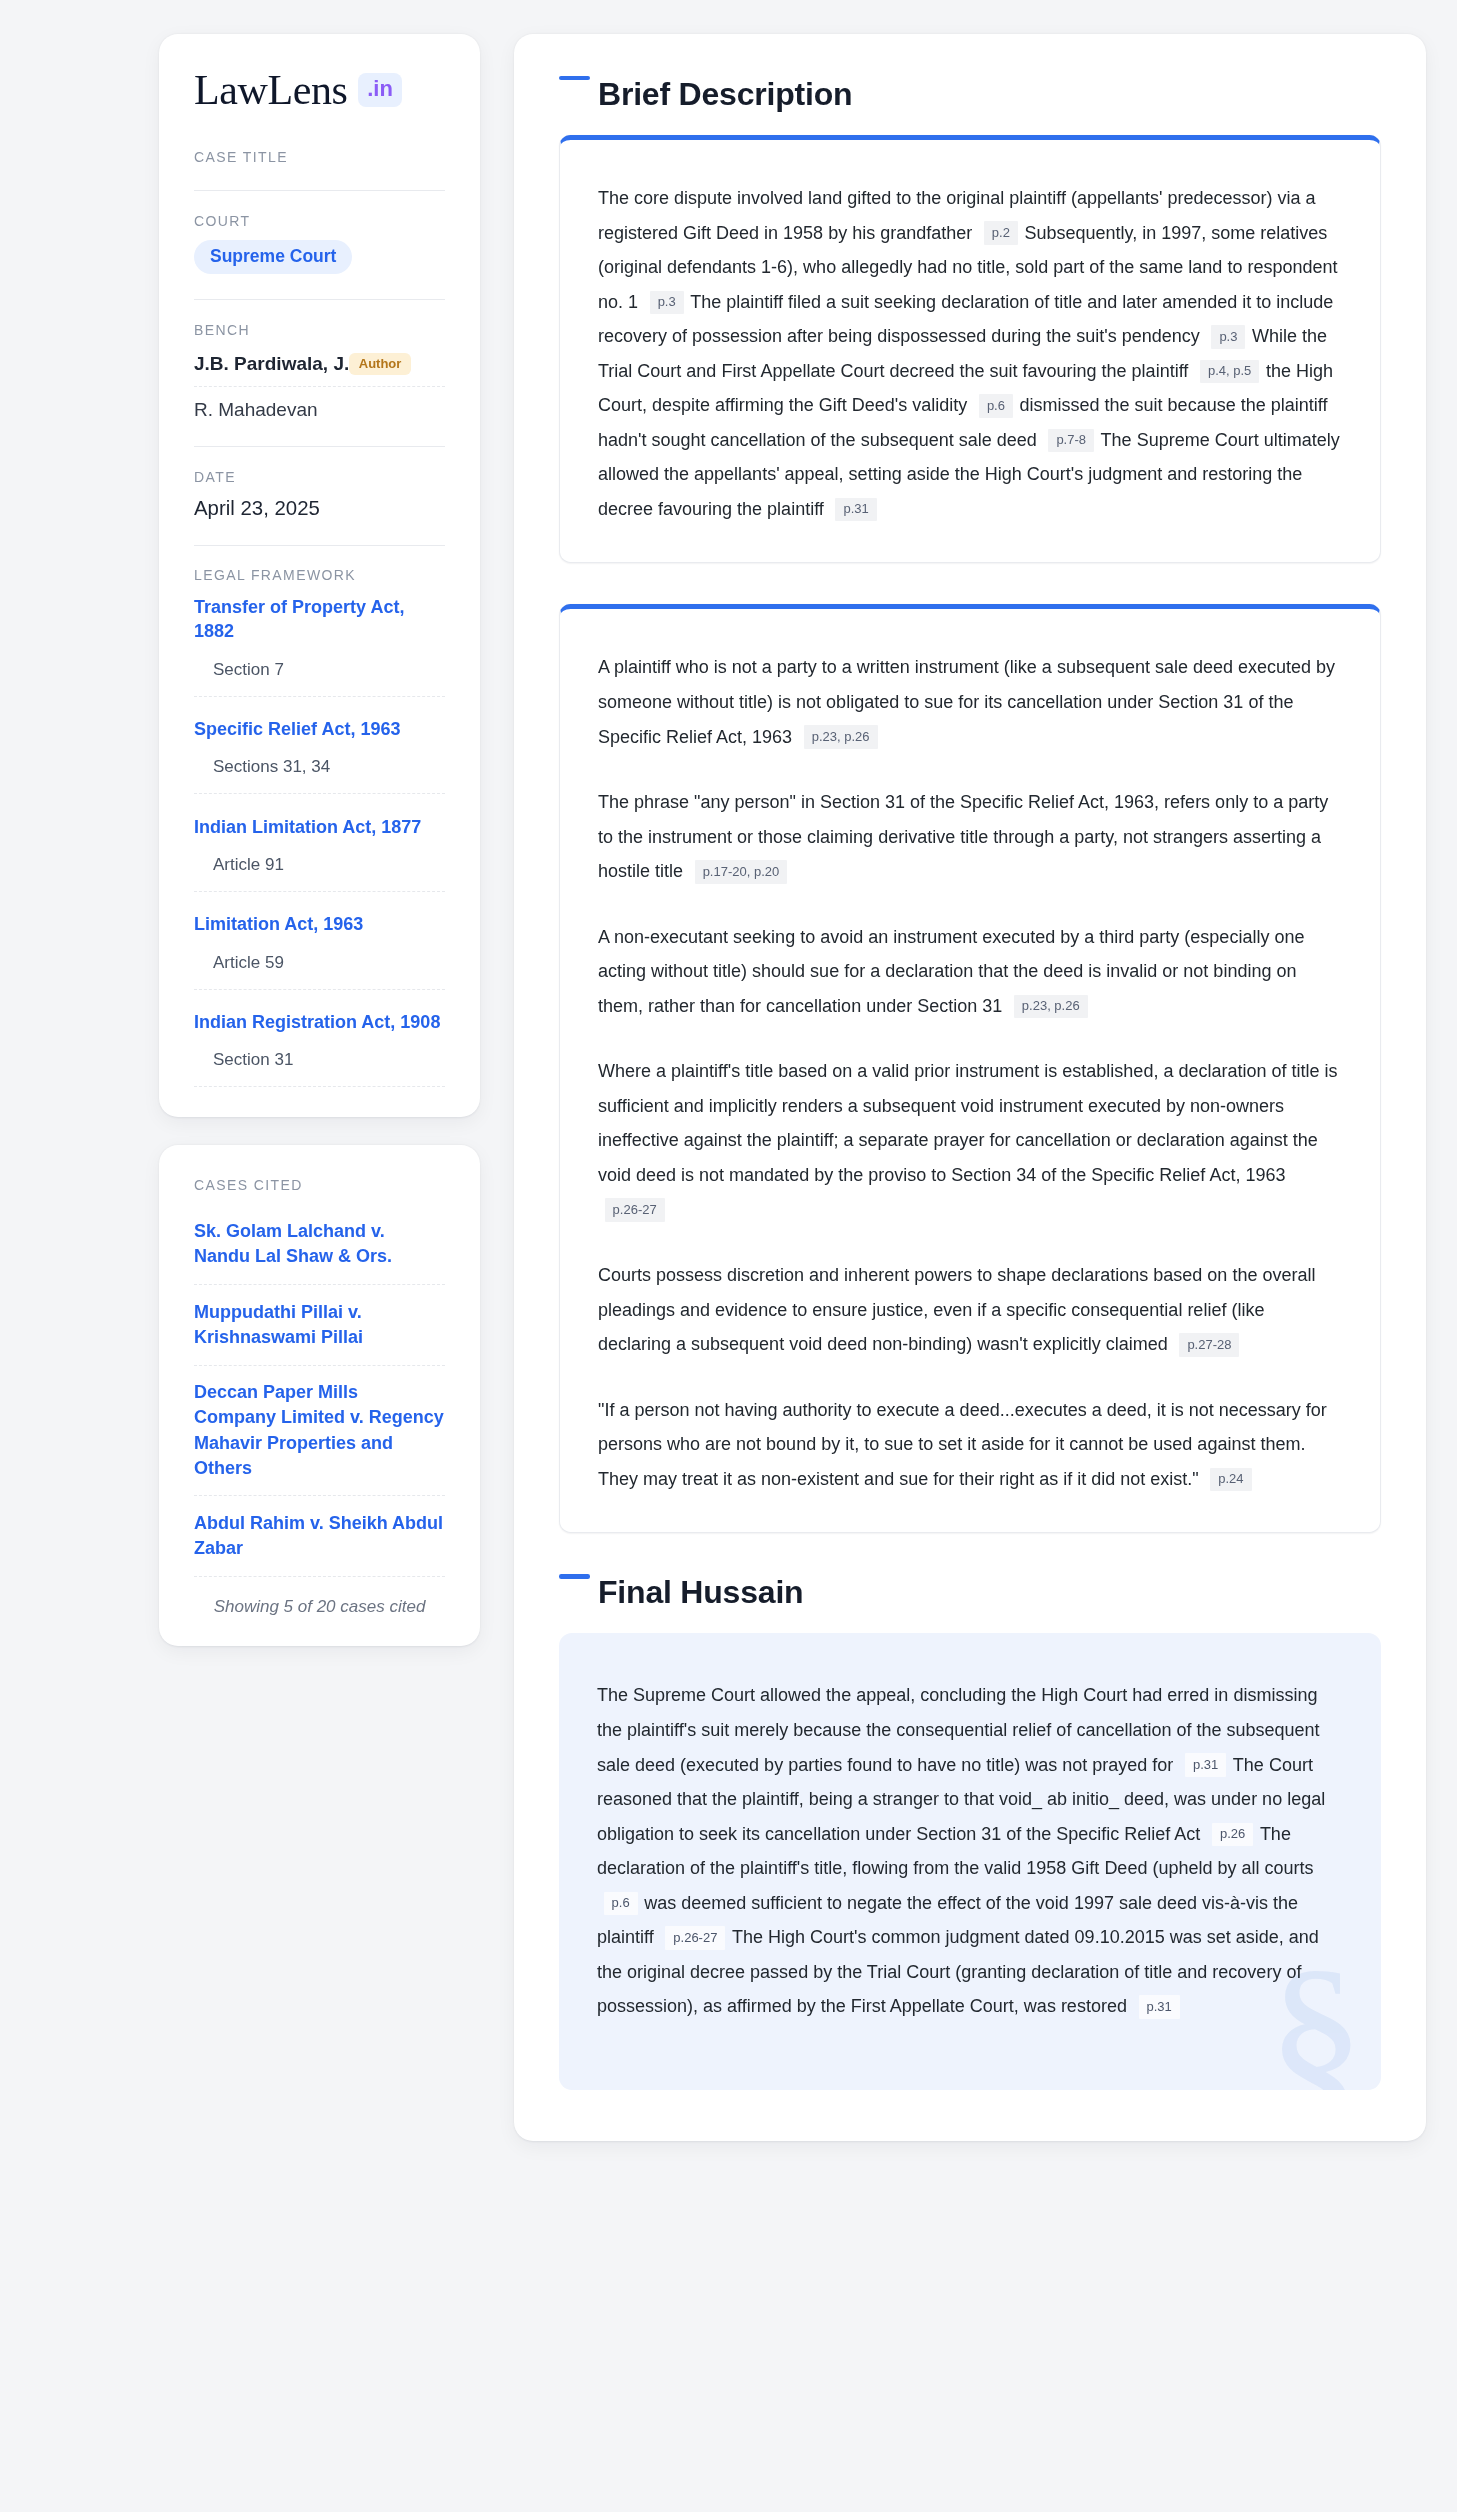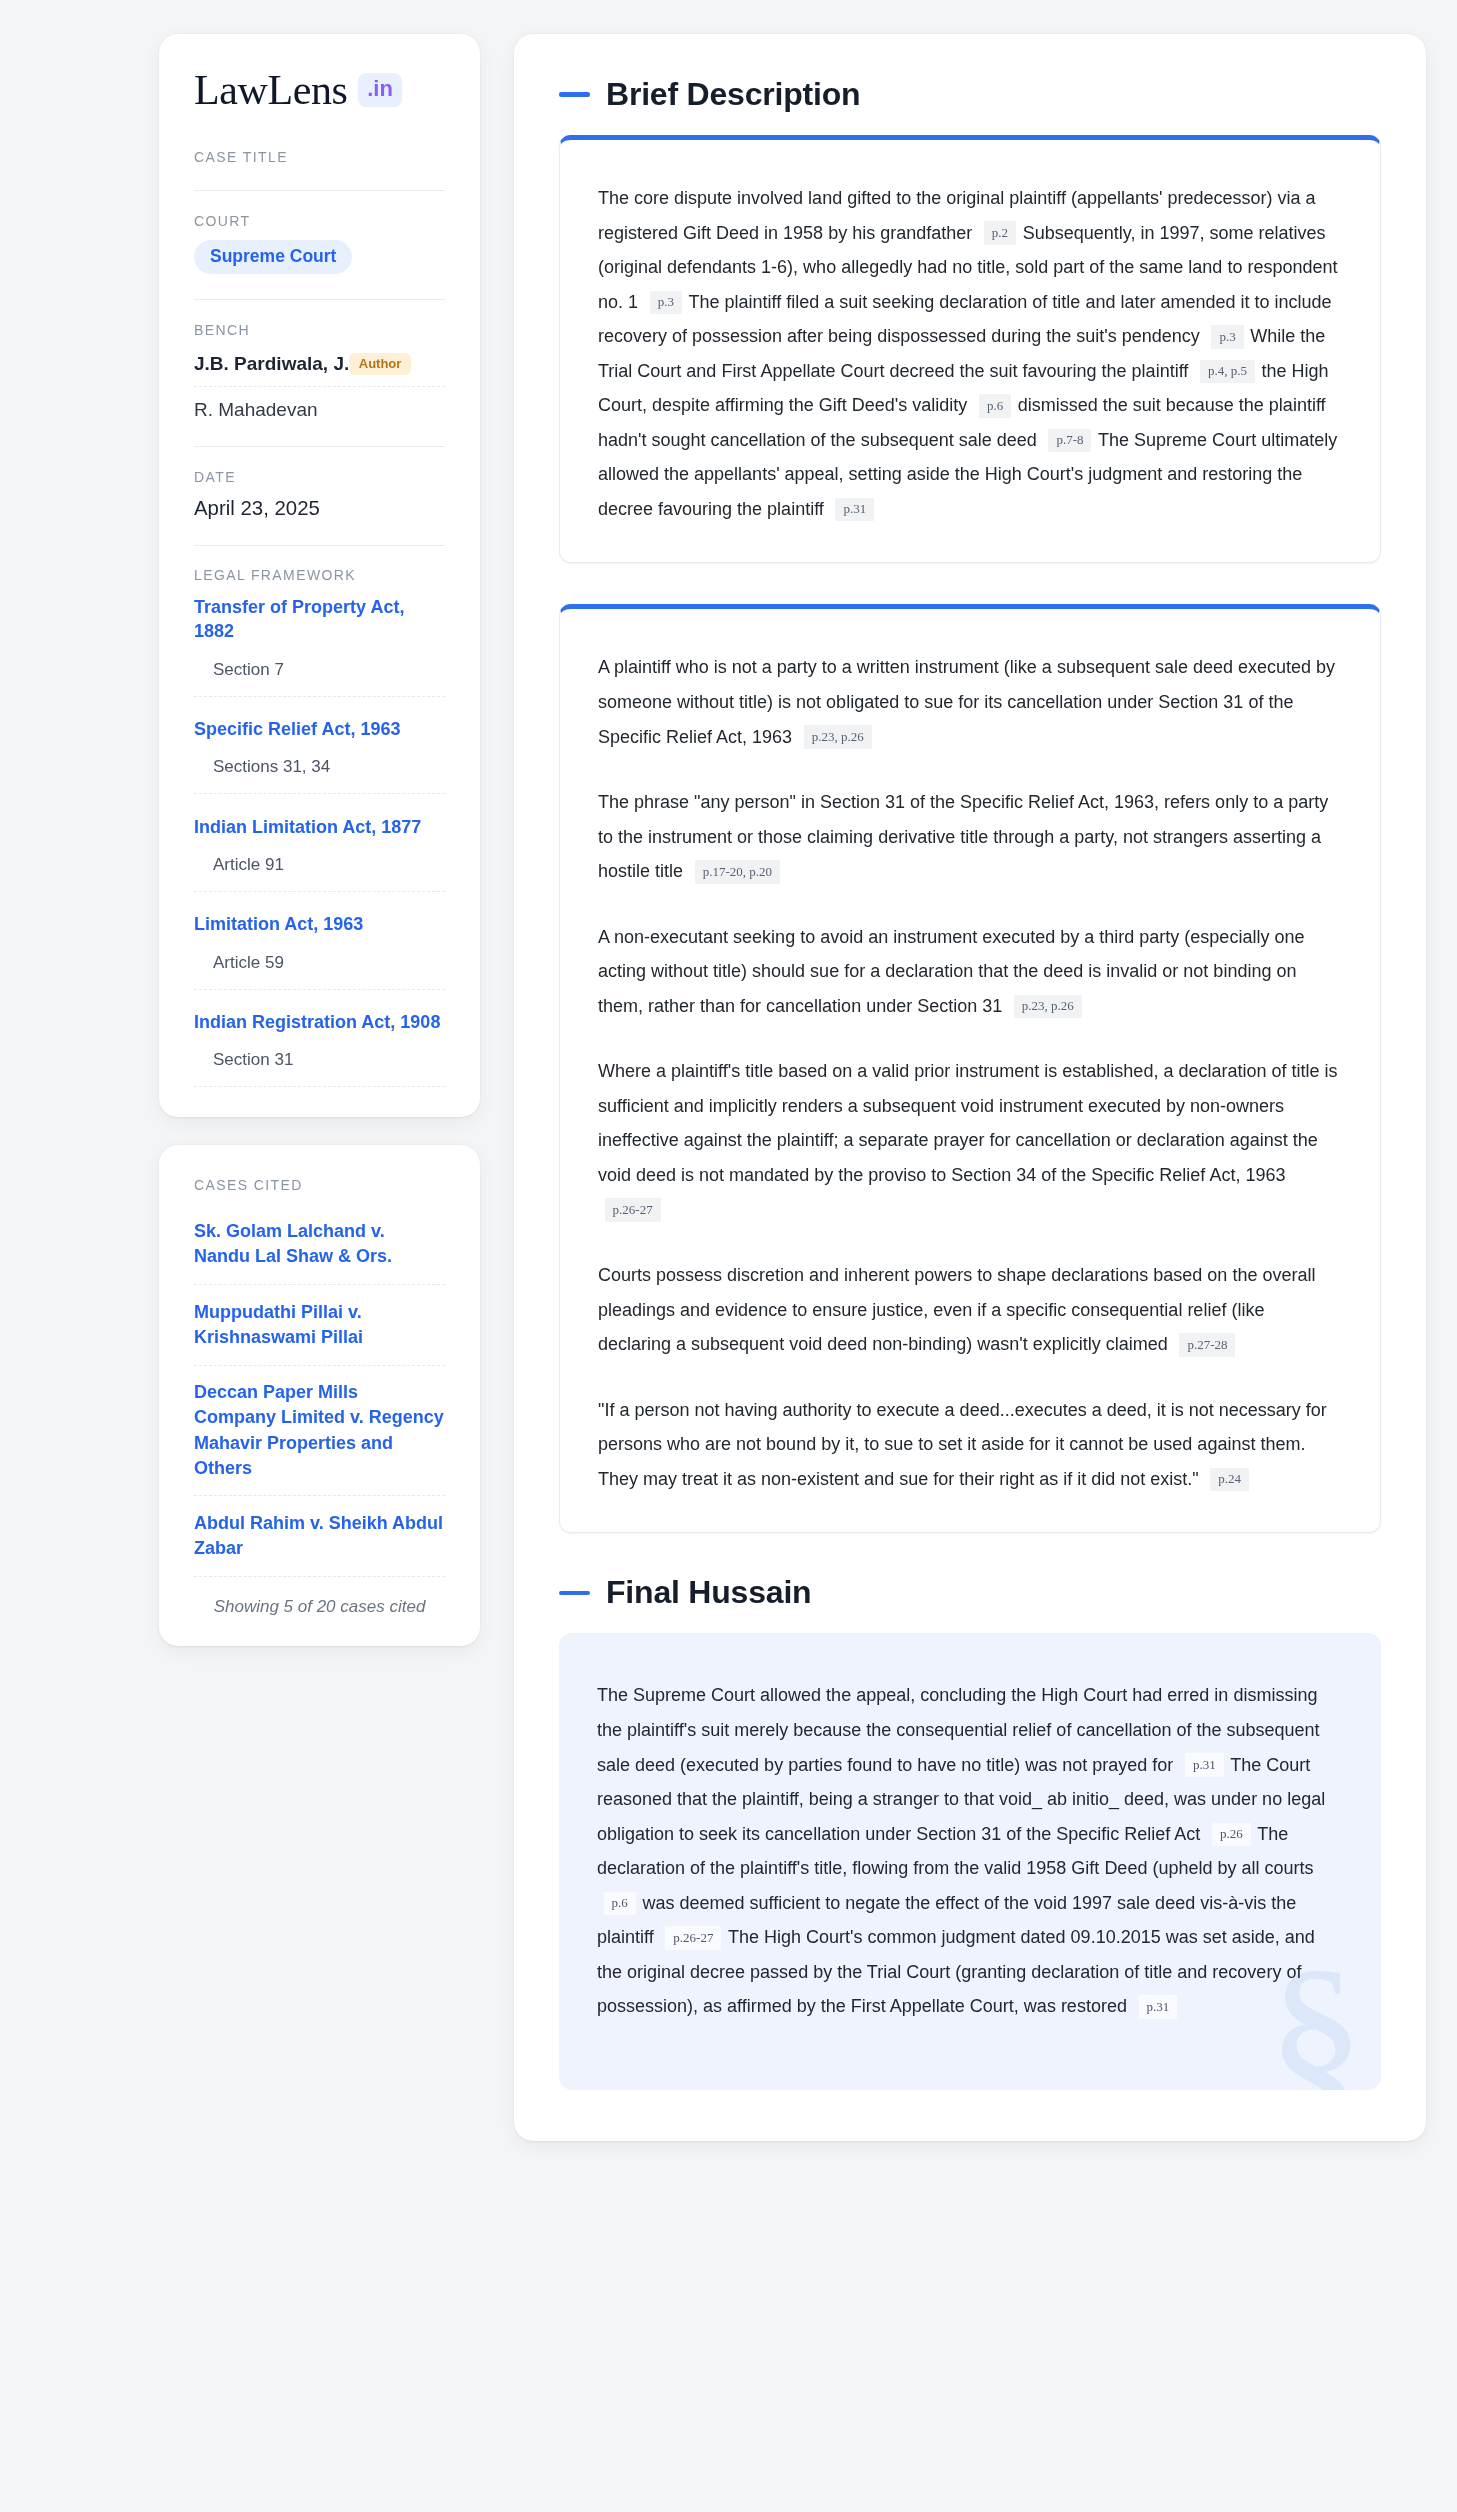--- a/index.html
+++ b/index.html
@@ -159,22 +159,22 @@
     border-radius: 19px;
     box-shadow: 0 0.7px 2.2px rgba(16,24,40,.07), 0 5.8px 19px rgba(16,24,40,.05);
     padding: 42px 45px 51px 45px;
     display: flex;
     flex-direction: column;
     gap: 41px;
   }
 
   .section-heading {
     display: flex;
-    align-items: center;
-    gap: 16px;
+    align-items: flex-start;
+    gap: 8px;
     margin-bottom: 22px;
   }
   .heading-dash {
     width: 31px;
     height: 4.4px;
     background: #2f6fed;
     border-radius: 2.2px;
     flex: 0 0 31px;
   }
   .heading-text {
@@ -229,21 +229,20 @@
     display: inline-block;
     background: #f1f2f4;
     color: #586174;
     font-size: 13px;
     padding: 3.6px 8px;
     border-radius: 1px;
     margin: 0 6.6px;
     line-height: 1.25;
     vertical-align: 1.5px;
     white-space: nowrap;
-    font-family: Liberation Serif, serif;
   }
   .decision .cite { background: #fafbfe; color: #4c566b; }
 </style>
 </head>
 <body>
 
 <div class="page">
 
   <aside class="sidebar">
 

